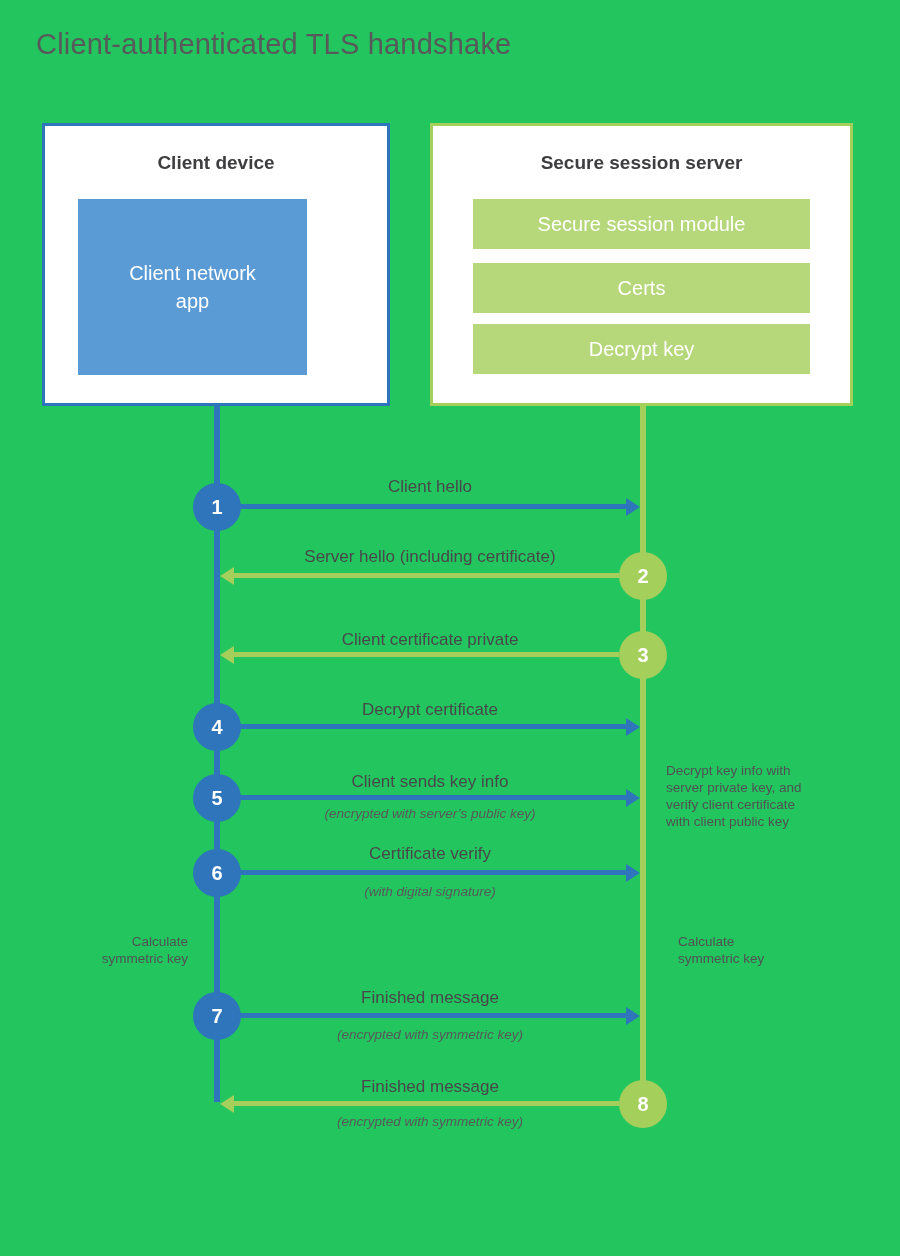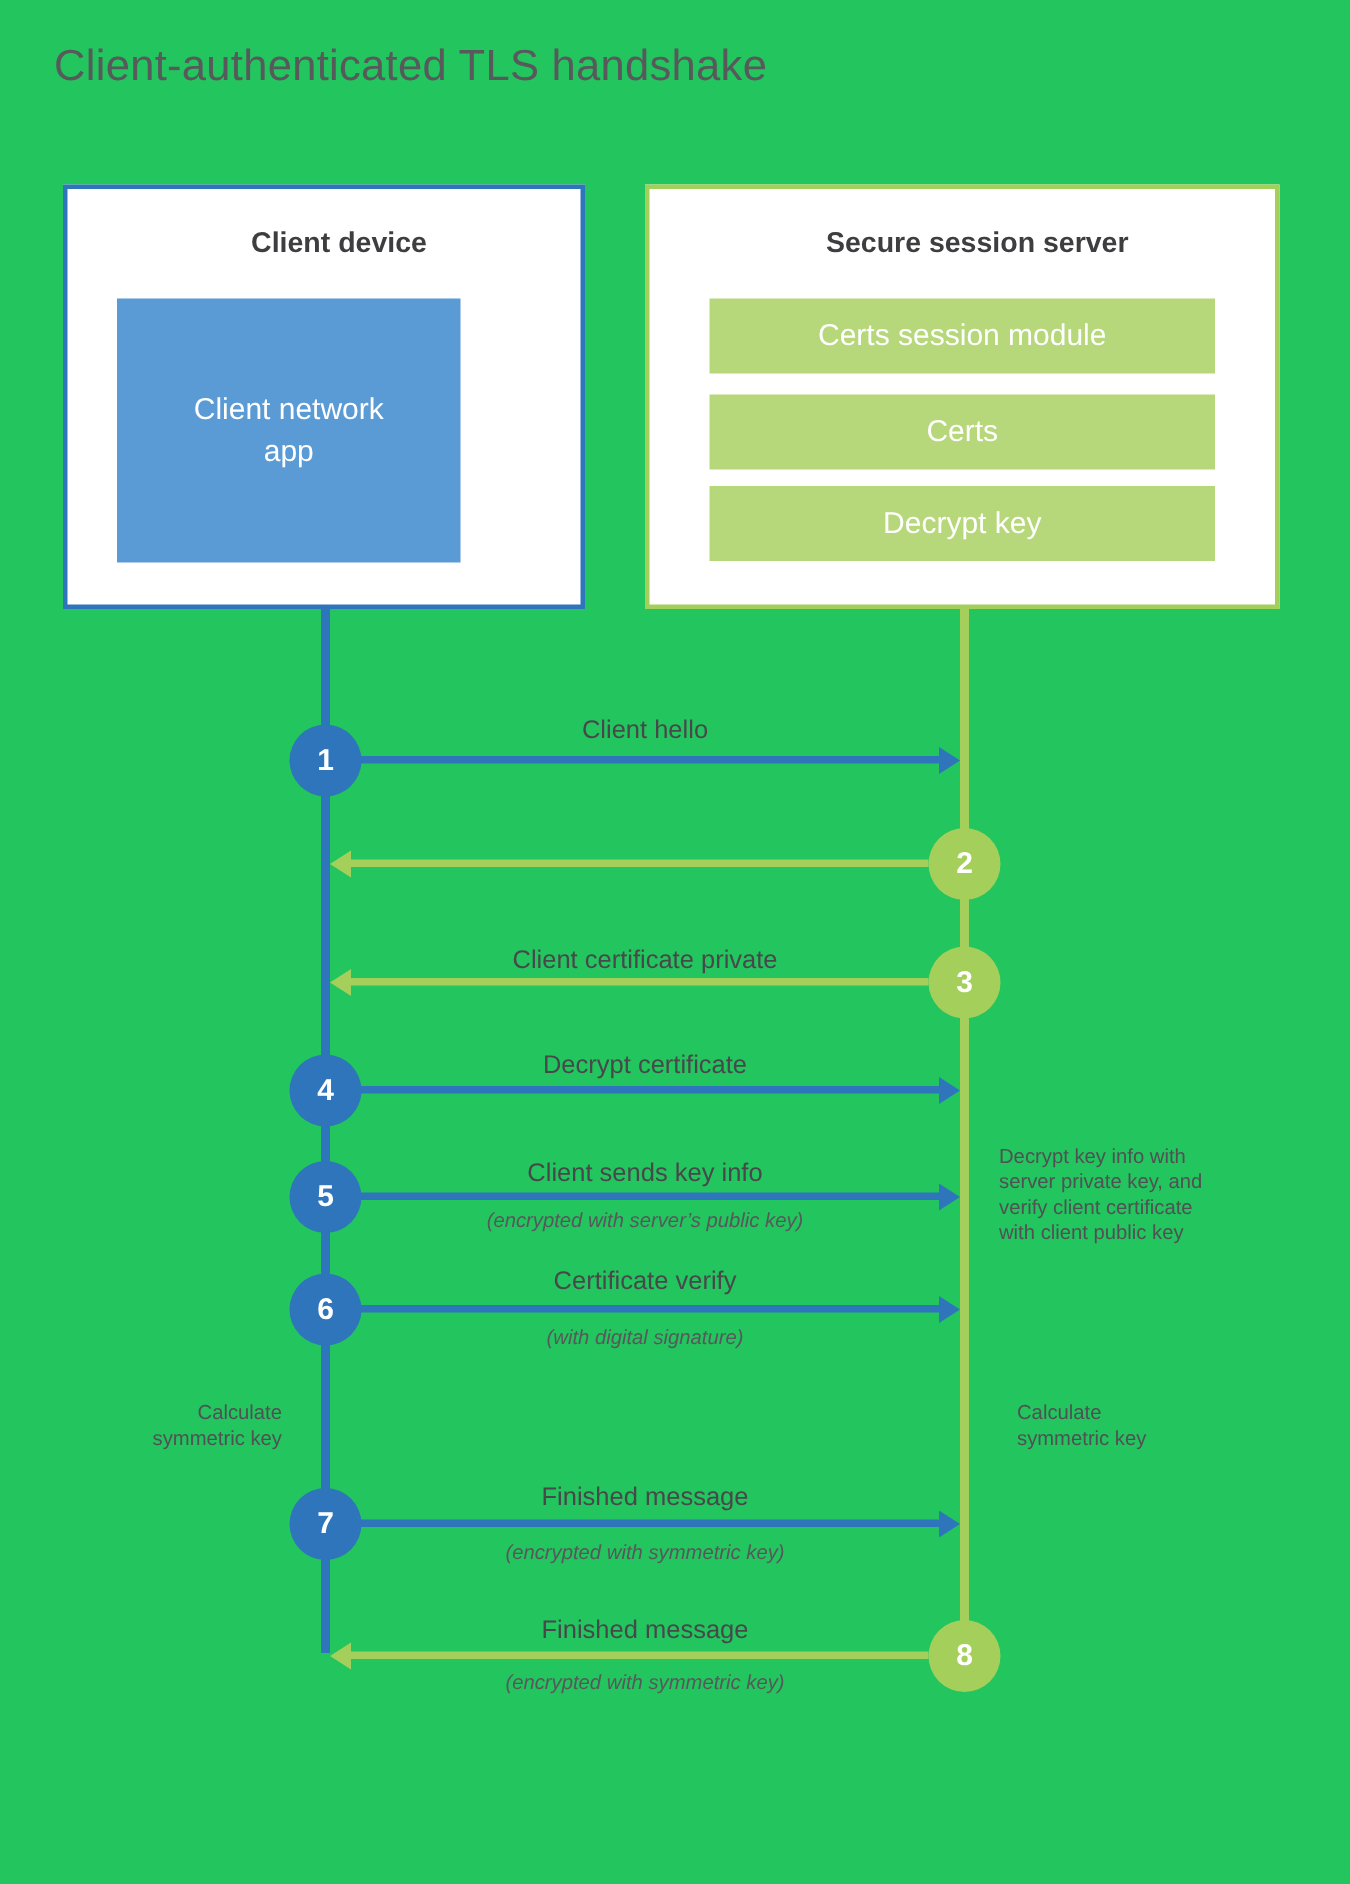--- a/index.html
+++ b/index.html
@@ -19,21 +19,21 @@
     font-family:"Liberation Sans", sans-serif;
   }
   .page-title{
     position:absolute;left:36px;top:28px;font-size:29px;font-weight:300;
     color:var(--title);letter-spacing:0.2px;white-space:nowrap;
   }
   .actor-box{position:absolute;top:123px;height:283px;box-sizing:border-box;background:#fff;}
   .client-box{left:42px;width:348px;border:3px solid var(--blue);}
   .server-box{left:430px;width:423px;border:3px solid var(--green);}
   .actor-title{
-    position:absolute;left:10px;top:26px;width:100%;text-align:center;
+    position:absolute;left:0;top:26px;width:100%;text-align:center;
     font-size:19px;font-weight:bold;color:var(--heading);
   }
   .module{
     position:absolute;display:flex;align-items:center;justify-content:center;
     color:#fff;font-size:20px;text-align:center;white-space:pre-line;line-height:1.4;
   }
   .blue-module{left:33px;top:73px;width:229px;height:176px;background:var(--blue-fill);}
   .green-module{left:40px;width:337px;height:50px;background:var(--green-fill);}
   .green-module.m1{top:73px;}
   .green-module.m2{top:137px;}
@@ -78,33 +78,34 @@
   <div class="page-title">Client-authenticated TLS handshake</div>
 
   <div class="actor-box client-box">
     <div class="actor-title">Client device</div>
     <div class="module blue-module">Client network
 app</div>
   </div>
 
   <div class="actor-box server-box">
     <div class="actor-title">Secure session server</div>
-    <div class="module green-module m1">Certs session module</div>
+    <div class="module green-module m1">Secure session module</div>
     <div class="module green-module m2">Certs</div>
     <div class="module green-module m3">Decrypt key</div>
   </div>
 
   <div class="lifeline blue-lifeline"></div>
   <div class="lifeline green-lifeline"></div>
 
   <div class="step-label" style="top:477px">Client hello</div>
   <div class="arrow-bar blue" style="left:240px;top:504px;width:386px"></div>
   <div class="arrow-head right" style="left:626px;top:498px"></div>
   <div class="step-circle blue" style="top:483px">1</div>
 
+  <div class="step-label" style="top:547px">Server hello (including certificate)</div>
   <div class="arrow-bar green" style="left:234px;top:573px;width:385px"></div>
   <div class="arrow-head left" style="left:220px;top:567px"></div>
   <div class="step-circle green" style="top:552px">2</div>
 
   <div class="step-label" style="top:630px">Client certificate private</div>
   <div class="arrow-bar green" style="left:234px;top:652px;width:385px"></div>
   <div class="arrow-head left" style="left:220px;top:646px"></div>
   <div class="step-circle green" style="top:631px">3</div>
 
   <div class="step-label" style="top:700px">Decrypt certificate</div>

